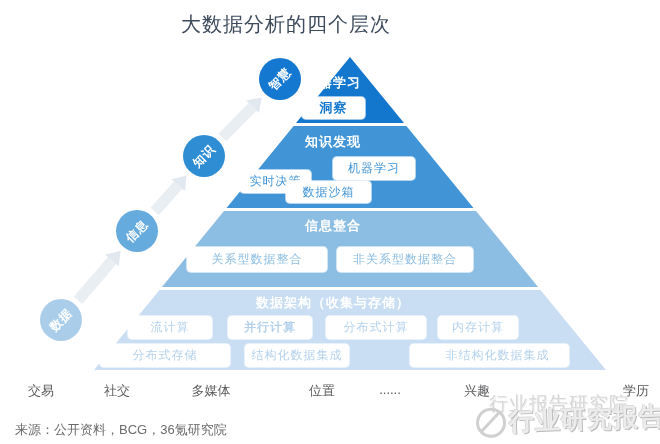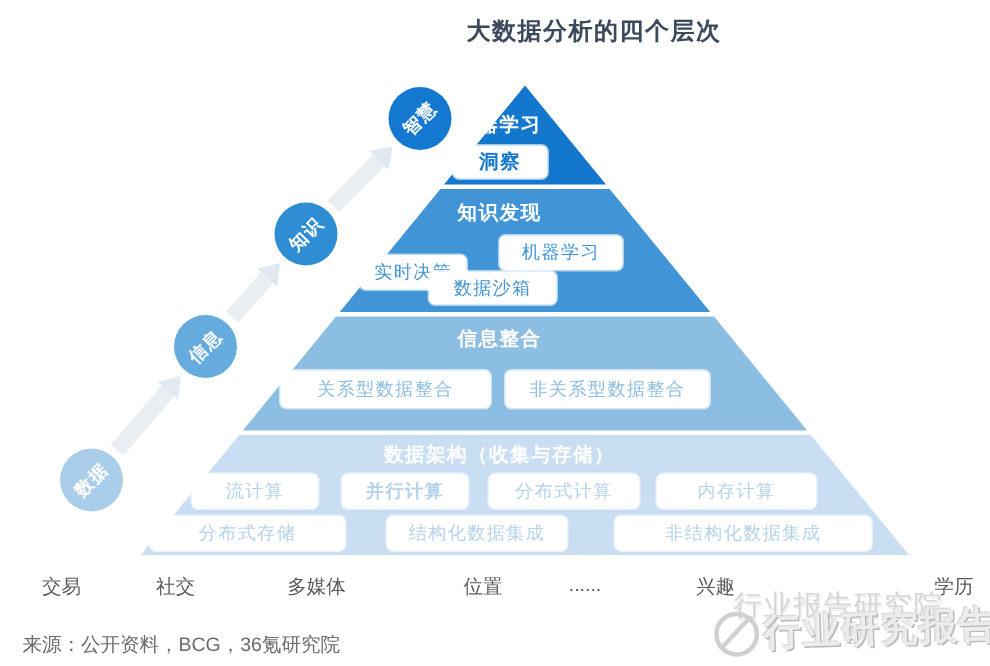--- a/index.html
+++ b/index.html
@@ -1,22 +1,22 @@
 <!DOCTYPE html>
 <html><head>
 <meta charset="utf-8">
 <style>
   html,body{margin:0;padding:0;background:#fff;}
   .stage{
     position:relative;width:660px;height:444px;background:#ffffff;overflow:hidden;
     font-family:"Liberation Sans","DejaVu Sans",sans-serif;
   }
   .title{
-    position:absolute;left:181px;top:11px;width:300px;text-align:right;
-    font-size:16px;font-weight:bold;color:#3c4a5c;letter-spacing:1px;
+    position:absolute;left:181px;top:11px;width:300px;text-align:left;
+    font-size:20px;font-weight:normal;color:#3c4a5c;letter-spacing:1px;
   }
   svg{position:absolute;left:0;top:0;}
   .lvl-label{
     position:absolute;text-align:center;color:#ffffff;font-weight:bold;
     font-size:13px;letter-spacing:1px;
   }
   .wbox{
     position:absolute;background:#ffffff;border-radius:4px;
     display:flex;align-items:center;justify-content:center;
     font-size:12px;letter-spacing:1px;box-shadow:0 0 0 1px rgba(255,255,255,0.6);
@@ -106,25 +106,25 @@
   <div class="wbox t-l2" style="left:240px;top:170px;width:71px;height:23px;">实时决策</div>
   <div class="wbox t-l2" style="left:333px;top:157px;width:82px;height:23px;">机器学习</div>
   <div class="wbox t-l2" style="left:286px;top:181px;width:85px;height:22px;text-align:center;">数据沙箱</div>
 
   <div class="wbox t-l3" style="left:187px;top:247px;width:140px;height:25px;">关系型数据整合</div>
   <div class="wbox t-l3" style="left:337px;top:247px;width:136px;height:25px;">非关系型数据整合</div>
 
   <div class="wbox t-l4" style="left:128px;top:316px;width:84px;height:23px;">流计算</div>
   <div class="wbox t-l4" style="left:228px;top:316px;width:84px;height:23px;font-weight:bold;">并行计算</div>
   <div class="wbox t-l4" style="left:326px;top:316px;width:100px;height:23px;">分布式计算</div>
-  <div class="wbox t-l4" style="left:438px;top:316px;width:106px;height:23px;text-align:right;">内存计算</div>
+  <div class="wbox t-l4" style="left:438px;top:316px;width:80px;height:23px;text-align:right;">内存计算</div>
 
   <div class="wbox t-l4" style="left:100px;top:344px;width:130px;height:23px;">分布式存储</div>
-  <div class="wbox t-l4" style="left:258px;top:344px;width:120px;height:23px;">结构化数据集成</div>
-  <div class="wbox t-l4" style="left:410px;top:344px;width:171px;height:23px;">非结构化数据集成</div>
+  <div class="wbox t-l4" style="left:245px;top:344px;width:104px;height:23px;">结构化数据集成</div>
+  <div class="wbox t-l4" style="left:410px;top:344px;width:143px;height:23px;padding-left:16px;">非结构化数据集成</div>
 
   <div class="axis-label" style="left:6px;">交易</div>
   <div class="axis-label" style="left:82px;">社交</div>
   <div class="axis-label" style="left:176px;">多媒体</div>
   <div class="axis-label" style="left:287px;">位置</div>
   <div class="axis-label" style="left:355px;">......</div>
   <div class="axis-label" style="left:442px;">兴趣</div>
   <div class="axis-label" style="left:601px;">学历</div>
 
   <div class="source-note">来源：公开资料，BCG，36氪研究院</div>

